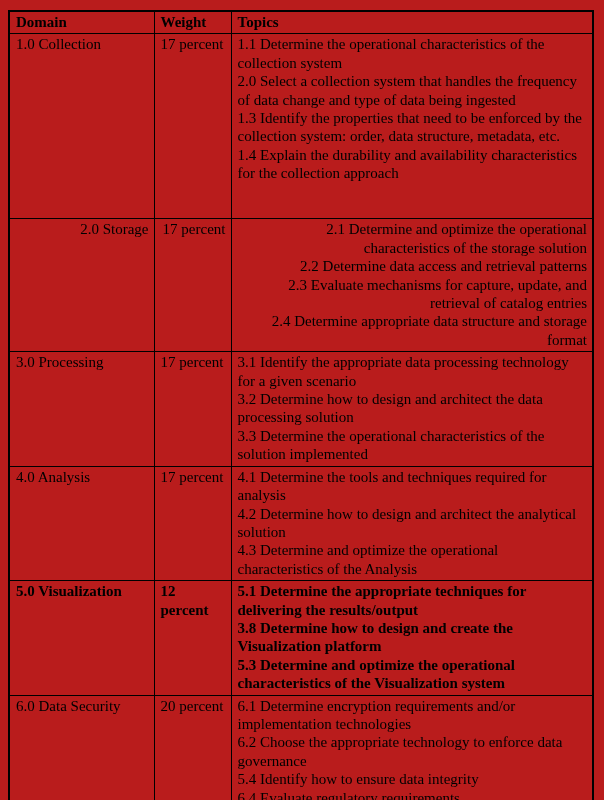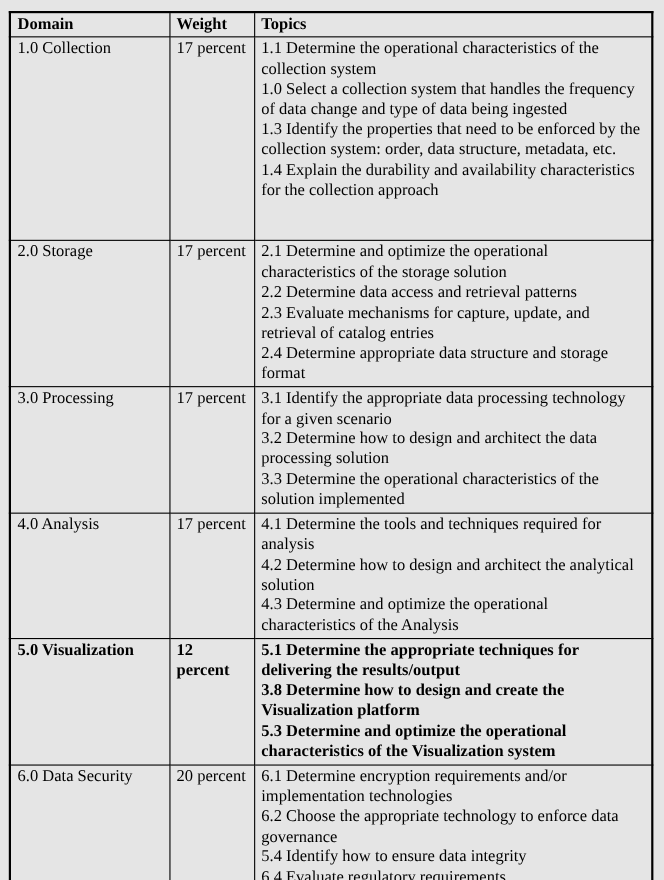--- a/index.html
+++ b/index.html
@@ -9,21 +9,21 @@
     background: #ffffff;
     width: 604px;
     height: 800px;
     font-family: "Liberation Serif", "DejaVu Serif", serif;
     color: #000000;
   }
   .page {
     position: relative;
     width: 604px;
     height: 800px;
-    background: #e5e5e5;
+    background: #b91c1c;
     overflow: hidden;
   }
   table.doc-table {
     position: absolute;
     left: 8px;
     top: 10px;
     width: 584px;
     border-collapse: collapse;
     table-layout: fixed;
     border: 2px solid #000000;
@@ -41,21 +41,21 @@
     line-height: 18.4px;
     word-wrap: break-word;
   }
   table.doc-table th {
     font-weight: bold;
     height: 21px;
     padding-top: 1px;
   }
   
   tbody tr:nth-child(1) td { height: 185px; }
-  tbody tr:nth-child(2) td { height: 130px; }
+  tbody tr:nth-child(2) td { height: 130px; text-align: right; }
   tbody tr:nth-child(3) td { height: 111px; }
   tbody tr:nth-child(4) td { height: 111px; font-family: Liberation Serif, serif; }
   tbody tr:nth-child(5) td { height: 111px; font-weight: bold; }
   tbody tr:nth-child(6) td { height: 104px; }
   .topic-line { margin: 0; padding: 0; }
 </style>
 </head>
 <body>
 
 <div class="page">
@@ -71,21 +71,21 @@
         <th>Weight</th>
         <th>Topics</th>
       </tr>
     </thead>
     <tbody>
       <tr>
         <td>1.0 Collection</td>
         <td>17 percent</td>
         <td>
           <div class="topic-line">1.1 Determine the operational characteristics of the collection system</div>
-          <div class="topic-line">1.0 Select a collection system that handles the frequency of data change and type of data being ingested</div>
+          <div class="topic-line">2.0 Select a collection system that handles the frequency of data change and type of data being ingested</div>
           <div class="topic-line">1.3 Identify the properties that need to be enforced by the collection system: order, data structure, metadata, etc.</div>
           <div class="topic-line">1.4 Explain the durability and availability characteristics for the collection approach</div>
         </td>
       </tr>
       <tr>
         <td>2.0 Storage</td>
         <td>17 percent</td>
         <td>
           <div class="topic-line">2.1 Determine and optimize the operational characteristics of the storage solution</div>
           <div class="topic-line">2.2 Determine data access and retrieval patterns</div>

